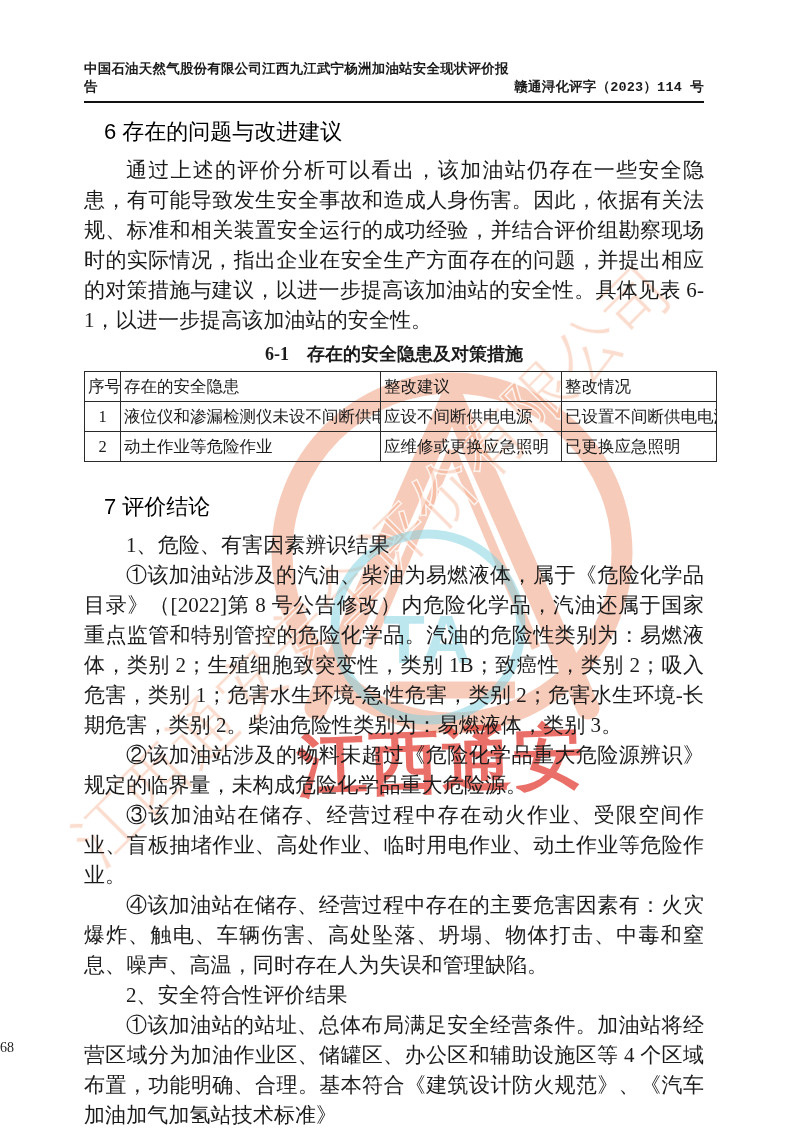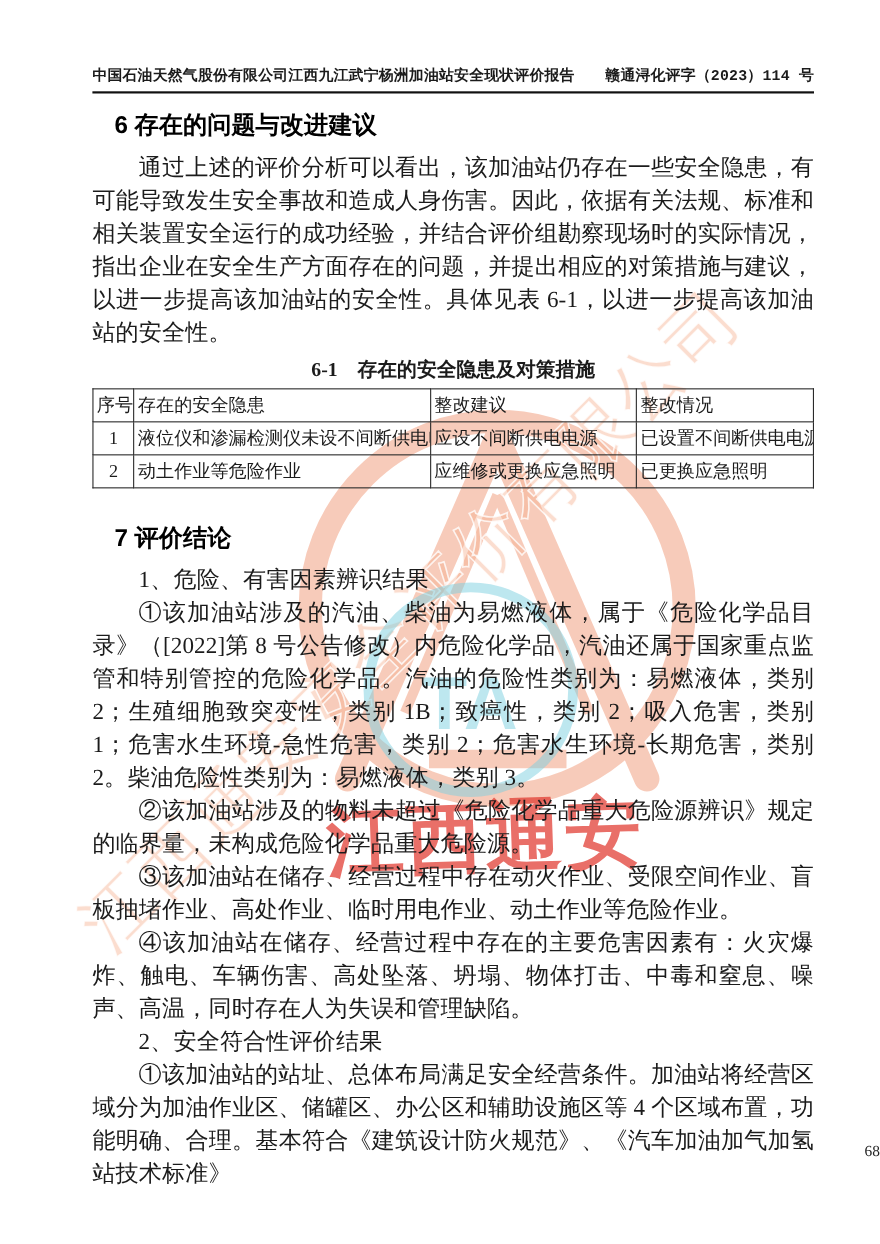--- a/index.html
+++ b/index.html
@@ -2,33 +2,33 @@
 <html lang="zh"><head>
 <meta charset="utf-8">
 <style>
   html,body{margin:0;padding:0;background:#888;}
   .page{
     position:relative;width:800px;height:1131px;background:#ffffff;
     margin:0 auto;overflow:hidden;
     font-family:"Liberation Serif","DejaVu Serif",serif;color:#1b1b1b;
   }
   .wm{position:absolute;inset:0;z-index:0;pointer-events:none;}
-  .content{position:absolute;inset:0;z-index:1;padding:60px 60px 0 84px;box-sizing:border-box;}
+  .content{position:absolute;inset:0;z-index:1;padding:60px 96px 0 84px;box-sizing:border-box;}
 
   .docheader{
     display:flex;justify-content:space-between;align-items:flex-end;
     font-size:13.5px;font-weight:600;letter-spacing:0.2px;
     padding-bottom:5px;border-bottom:2.2px solid #111;
   }
   .docheader .right{white-space:nowrap;font-family:Liberation Mono, monospace;}
   .docheader .right .num{font-weight:800;}
 
   h1.sect{
     font-family:"Liberation Sans","DejaVu Sans",sans-serif;
-    font-weight:700;font-size:22px;color:#000;
+    font-weight:400;font-size:22px;color:#000;
     margin:15px 0 9px 20px;line-height:28px;
   }
   h1.sect7{margin-top:31px;}
 
   p.body{
     font-size:21px;line-height:30px;letter-spacing:0.1px;
     text-align:justify;text-indent:2em;margin:0;
   }
 
   .tbl-caption{
@@ -42,21 +42,21 @@
   table.tbl td{
     border:1.6px solid #2a2a2a;padding:1px 3px;height:27px;
     vertical-align:middle;line-height:20px;overflow:hidden;white-space:nowrap;
   }
   table.tbl tr.hd td{text-align:left;}
   table.tbl td.c{text-align:center;}
   table.tbl td.l{text-align:left;}
 
   .footer{
     position:absolute;left:0;right:0;top:1040px;z-index:1;
-    text-align:right;font-size:14px;color:#222;
+    text-align:left;font-size:14px;color:#222;
   }
 </style>
 </head>
 <body>
 
 <div class="page">
 
   <svg class="wm" width="800" height="1131" viewBox="0 0 800 1131" xmlns="http://www.w3.org/2000/svg">
 
     <g stroke="#F2A182" fill="none" opacity="0.55">

